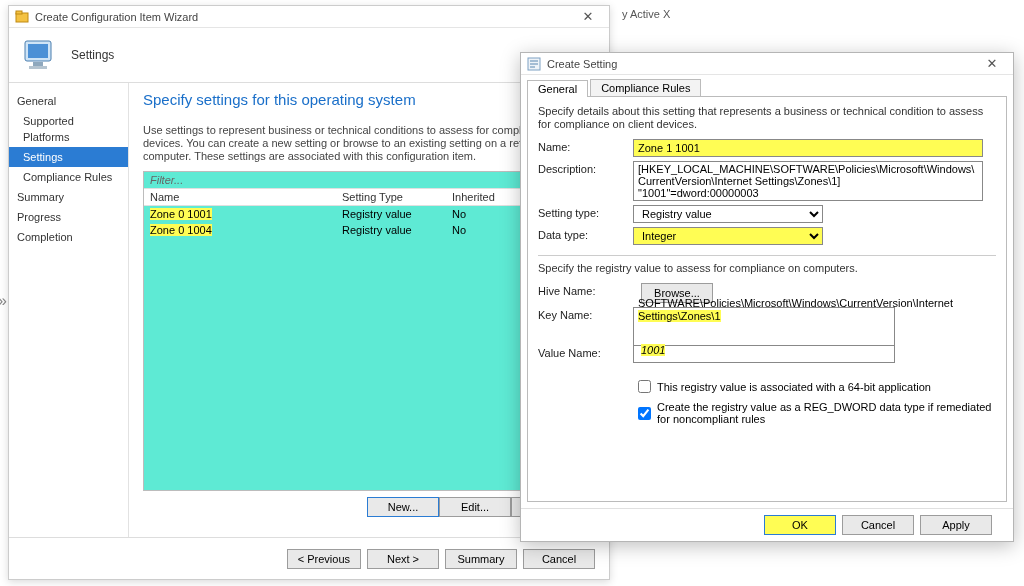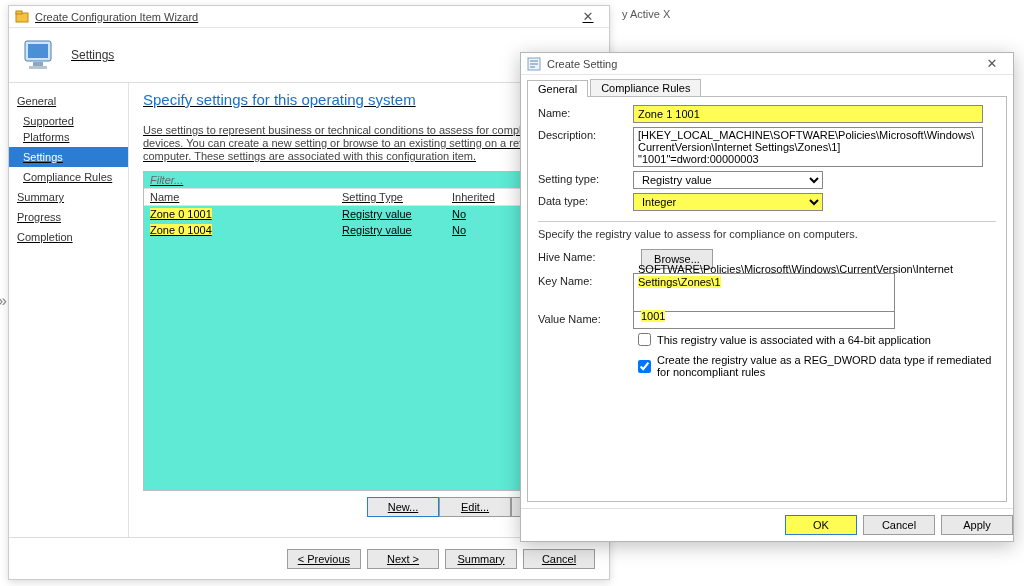--- a/index.html
+++ b/index.html
@@ -14,21 +14,20 @@
     overflow: hidden;
   }
   
   .wizard {
     position: absolute;
     top: 5px; left: 8px;
     width: 602px; height: 575px;
     background: #fff;
     border: 1px solid #ccc;
     box-shadow: 0 2px 8px rgba(0,0,0,0.15);
-    text-decoration: underline;
   }
   .titlebar {
     height: 22px;
     display: flex;
     align-items: center;
     padding: 0 6px;
     border-bottom: 1px solid #e5e5e5;
     background: #fff;
   }
   .titlebar .icon {
@@ -177,21 +176,21 @@
   .text-input { height:18px; }
   .textarea { resize:none; }
   .select { height:18px; }
   .w-lg { width: 350px; }
   .w-md { width: 190px; }
   .hl { background:#fffd54; }
   .sep { border-top:1px solid #ccc; margin:6px 0;}
   .checkbox-row { display:flex; align-items:center; gap:6px; margin:4px 0 4px 100px; }
   .dialog-footer {
     display:flex; justify-content:flex-end; gap:6px;
-    padding:6px 0; border-top:1px solid #e0e0e0;
+    padding:6px 21px; border-top:1px solid #e0e0e0;
   }
   .btn.ok { background:#fffd54; border:1px solid #2b7cd3;}
   
   .side-arrow {
     position:absolute; left:-2px; top:292px;
     font-size:16px; color:#888;
   }
   svg { display:block; }
 </style>
 </head>
@@ -282,20 +281,21 @@
         </svg>
     </span>
     <span class="title">Create Setting</span>
     <span class="close">✕</span>
   </div>
   <div class="tabstrip">
     <div class="tab active">General</div>
     <div class="tab">Compliance Rules</div>
   </div>
   <div class="tab-panel">
+    <div class="form-note">Specify details about this setting that represents a business or technical condition to assess for compliance on client devices.</div>
 
     <div class="form-row">
       <label>Name:</label>
       <input class="text-input w-lg" style="background: rgb(255, 253, 84);" value="Zone 1 1001">
     </div>
     <div class="form-row">
       <label>Description:</label>
       <textarea class="textarea w-lg" rows="3" style="">[HKEY_LOCAL_MACHINE\SOFTWARE\Policies\Microsoft\Windows\CurrentVersion\Internet Settings\Zones\1]
 "1001"=dword:00000003</textarea>
     </div>
@@ -325,21 +325,21 @@
       <textarea class="textarea" rows="3" style="width: 262px;">&lt;span&gt;&lt;/span&gt;</textarea>
     </div>
     <div style="margin:-54px 0 22px 100px; position:relative; width:258px; font-size:11px; line-height:13px; pointer-events:none;">
       <span>SOFTWARE\Policies\Microsoft\Windows\CurrentVersion\Internet </span><span class="hl">Settings\Zones\1</span>
     </div>
 
     <div class="form-row">
       <label>Value Name:</label>
       <input class="text-input" style="width: 262px;">
     </div>
-    <div style="margin:-23px 0 7px 103px; position:relative; pointer-events:none;">
+    <div style="margin:-23px 0 20px 103px; position:relative; pointer-events:none;font-style:italic;">
        <span class="hl">1001</span>
     </div>
 
     <div class="checkbox-row">
       <input type="checkbox" style="">
       <span>This registry value is associated with a 64-bit application</span>
     </div>
     <div class="checkbox-row">
       <input type="checkbox" checked="" style="">
       <span>Create the registry value as a REG_DWORD data type if remediated for noncompliant rules</span>

